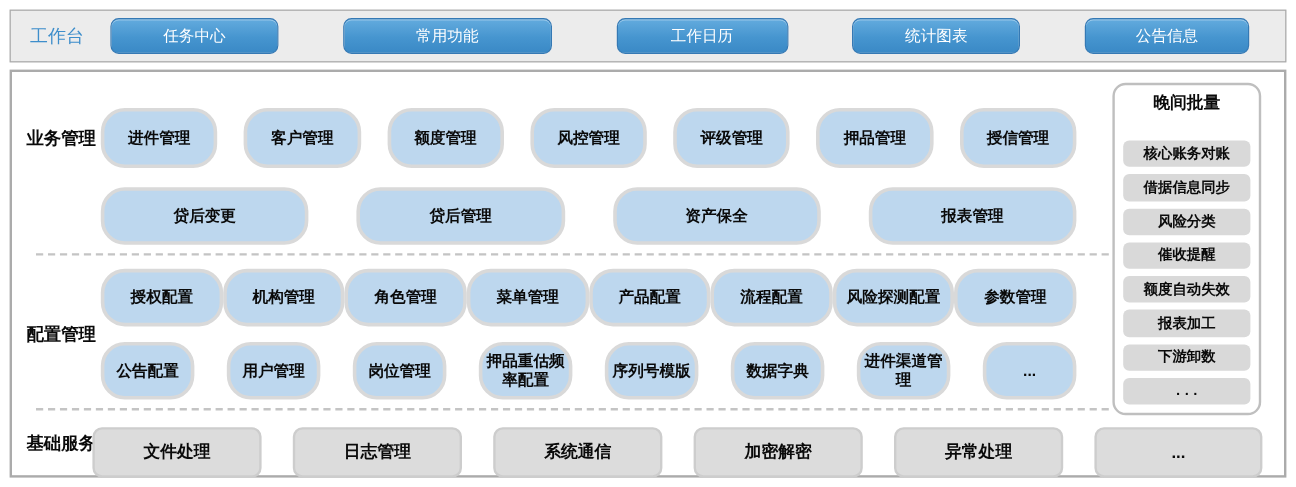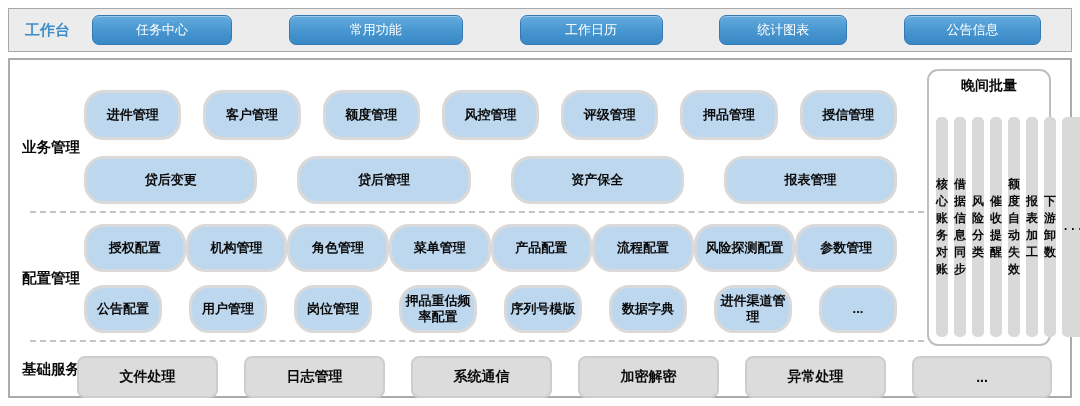--- a/index.html
+++ b/index.html
@@ -8,41 +8,41 @@
     position:relative;width:1080px;height:406px;background:#ffffff;
     font-family:"Liberation Sans","DejaVu Sans",sans-serif;color:#0a0a0a;
     overflow:hidden;
   }
   
   .topbar{
     position:absolute;left:8px;top:8px;width:1064px;height:44px;
     background:#ECECEC;border:1px solid #A9A9A9;
     display:flex;align-items:center;padding:0 30px 0 16px;
   }
-  .wb-label{color:#3E8ECB;font-weight:700;font-size:15px;margin-right:22px;white-space:nowrap;}
+  .wb-label{color:#3E8ECB;font-weight:400;font-size:15px;margin-right:22px;white-space:nowrap;}
   .wb-buttons{flex:1;display:flex;justify-content:space-between;align-items:center;}
   .wb-btn{
     height:30px;border-radius:7px;
     background:linear-gradient(180deg,#63ABDE 0%,#4695CF 55%,#3A89C6 100%);
     border:1px solid #3579B4;color:#ffffff;font-size:13px;
     display:flex;align-items:center;justify-content:center;
     box-shadow:inset 0 1px 0 rgba(255,255,255,.35);
   }
   .wb-btn:nth-child(1){width:140px;}
   .wb-btn:nth-child(2){width:174px;}
   .wb-btn:nth-child(3){width:143px;}
-  .wb-btn:nth-child(4){width:128px;}
+  .wb-btn:nth-child(4){width:140px;}
   .wb-btn:nth-child(5){width:137px;}
   
   .panel{
     position:absolute;left:8px;top:58px;width:1064px;height:340px;
     background:#ffffff;border:2px solid #ABABAB;
   }
   .sec-label{position:absolute;left:12px;width:64px;font-weight:700;font-size:14.5px;white-space:nowrap;}
-  .lbl-biz{top:46px;margin-top:32px;}
+  .lbl-biz{top:46px;}
   .lbl-cfg{top:209px;}
   .lbl-base{top:300px;}
   .content{position:absolute;left:74px;top:0;width:813px;}
   .row{display:flex;}
   .row > div{flex:1;}
   .row-biz1{gap:22px;margin-top:30px;height:50px;}
   .row-biz2{gap:40px;margin-top:16px;height:48px;}
   .row-cfg1{margin-top:20px;height:48px;}
   .row-cfg2{gap:27px;margin-top:13px;height:48px;}
   .box-blue{
@@ -61,21 +61,21 @@
     font-weight:700;font-size:14px;text-align:center;flex:1;
   }
   .box-gray.dots{flex:0 0 140px;}
   
   .sidebar{
     position:absolute;left:917px;top:9px;width:124px;height:277px;
     background:#ffffff;border:2px solid #BFBFBF;border-radius:11px;
     padding:6px 7px 7px 7px;display:flex;flex-direction:column;
   }
   .sb-title{text-align:center;font-weight:700;font-size:14px;margin-bottom:22px;flex:0 0 auto;}
-  .sb-items{display:flex;flex-direction:row;gap:6px;flex:1;font-family:Liberation Mono, monospace;}
+  .sb-items{display:flex;flex-direction:column;gap:6px;flex:1;font-family:Liberation Mono, monospace;}
   .sb-item{
     background:#D9D9D9;border-radius:5px;flex:1;
     display:flex;align-items:center;justify-content:center;
     font-weight:700;font-size:12px;text-align:center;
   }
 </style>
 </head>
 <body>
 
 <div class="stage">

